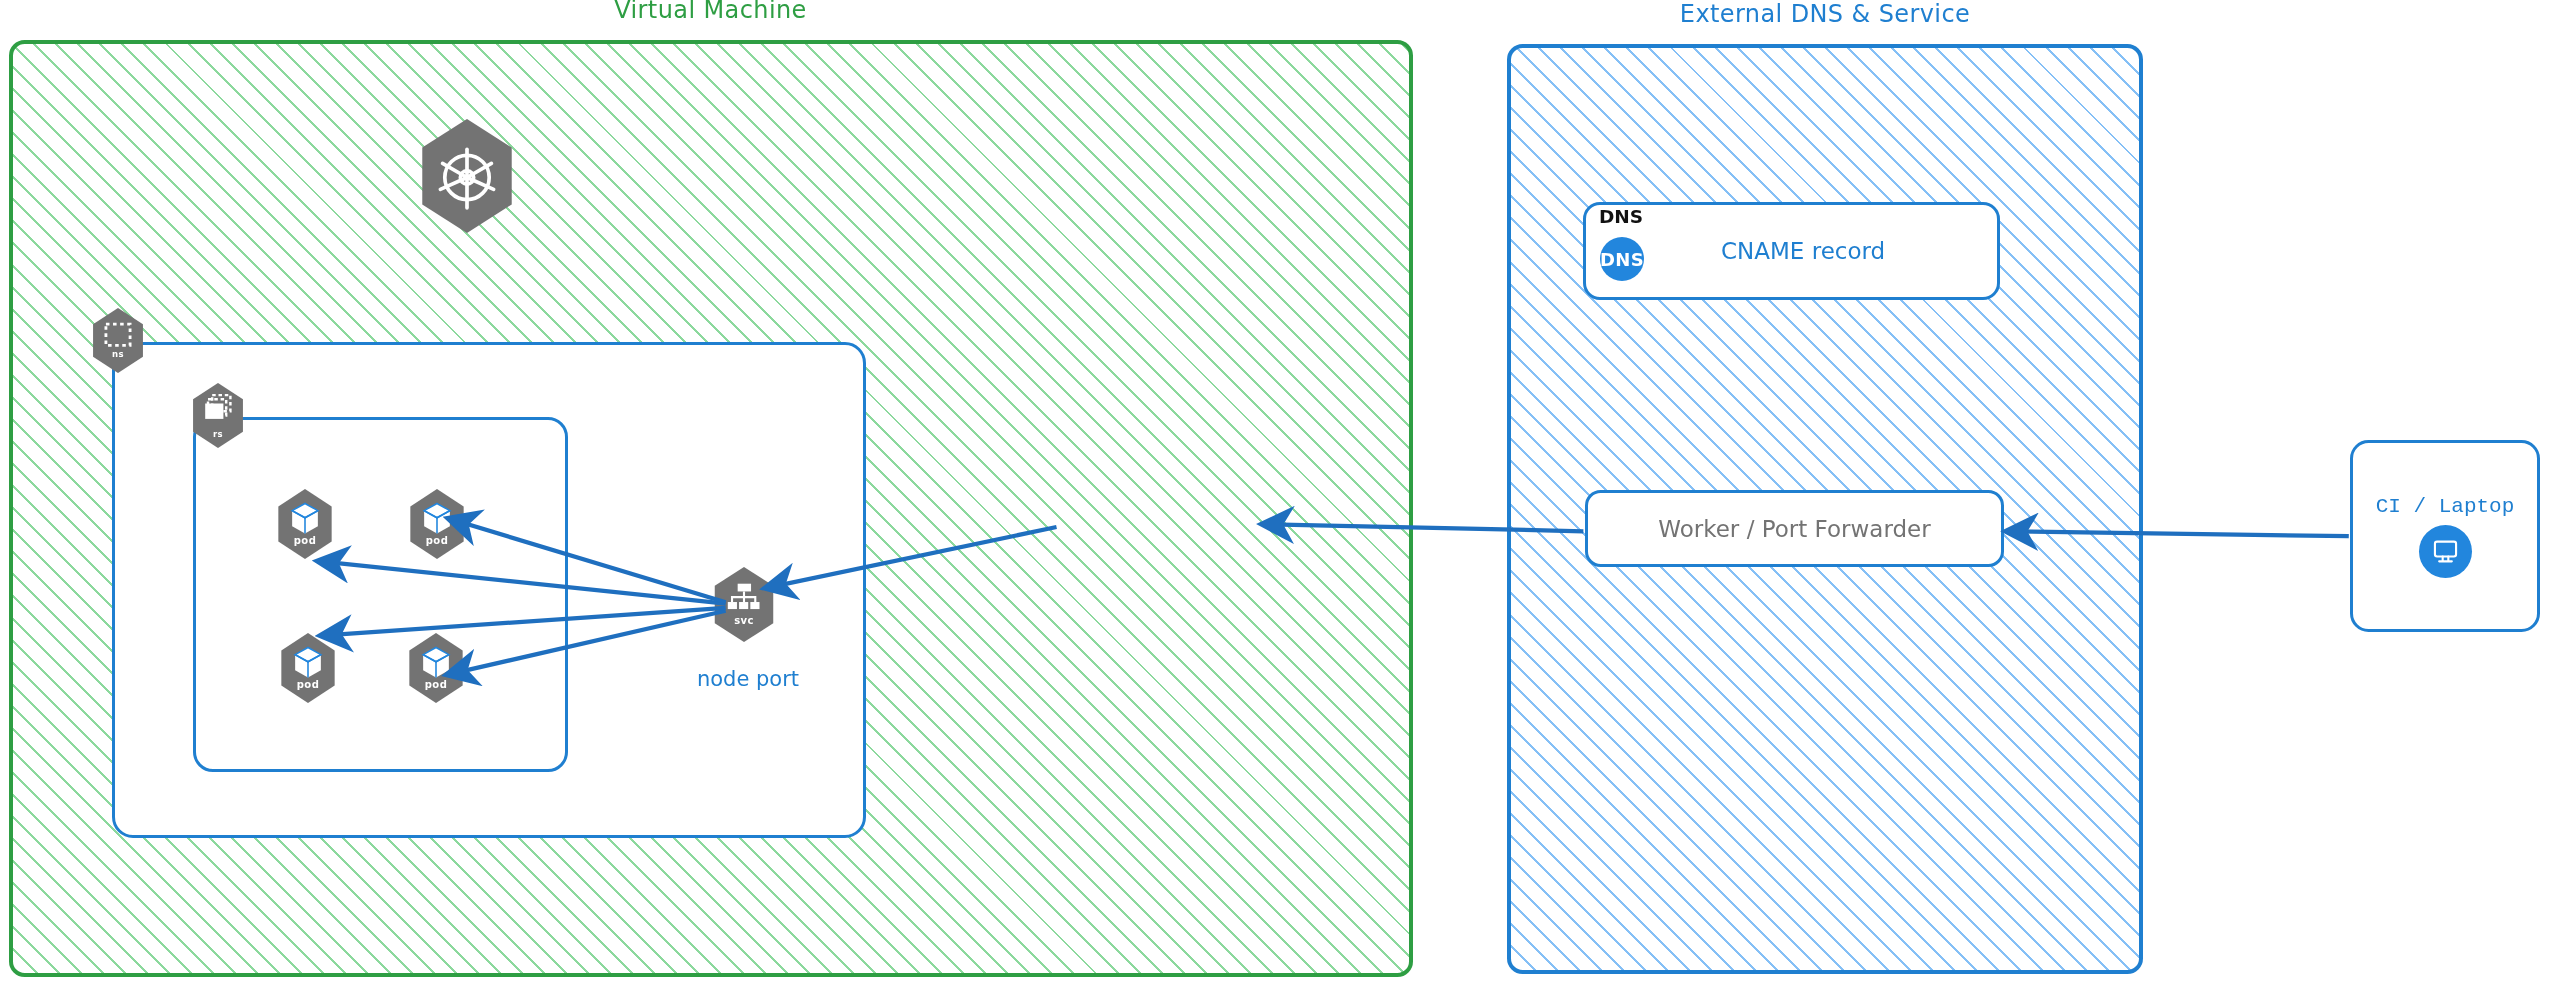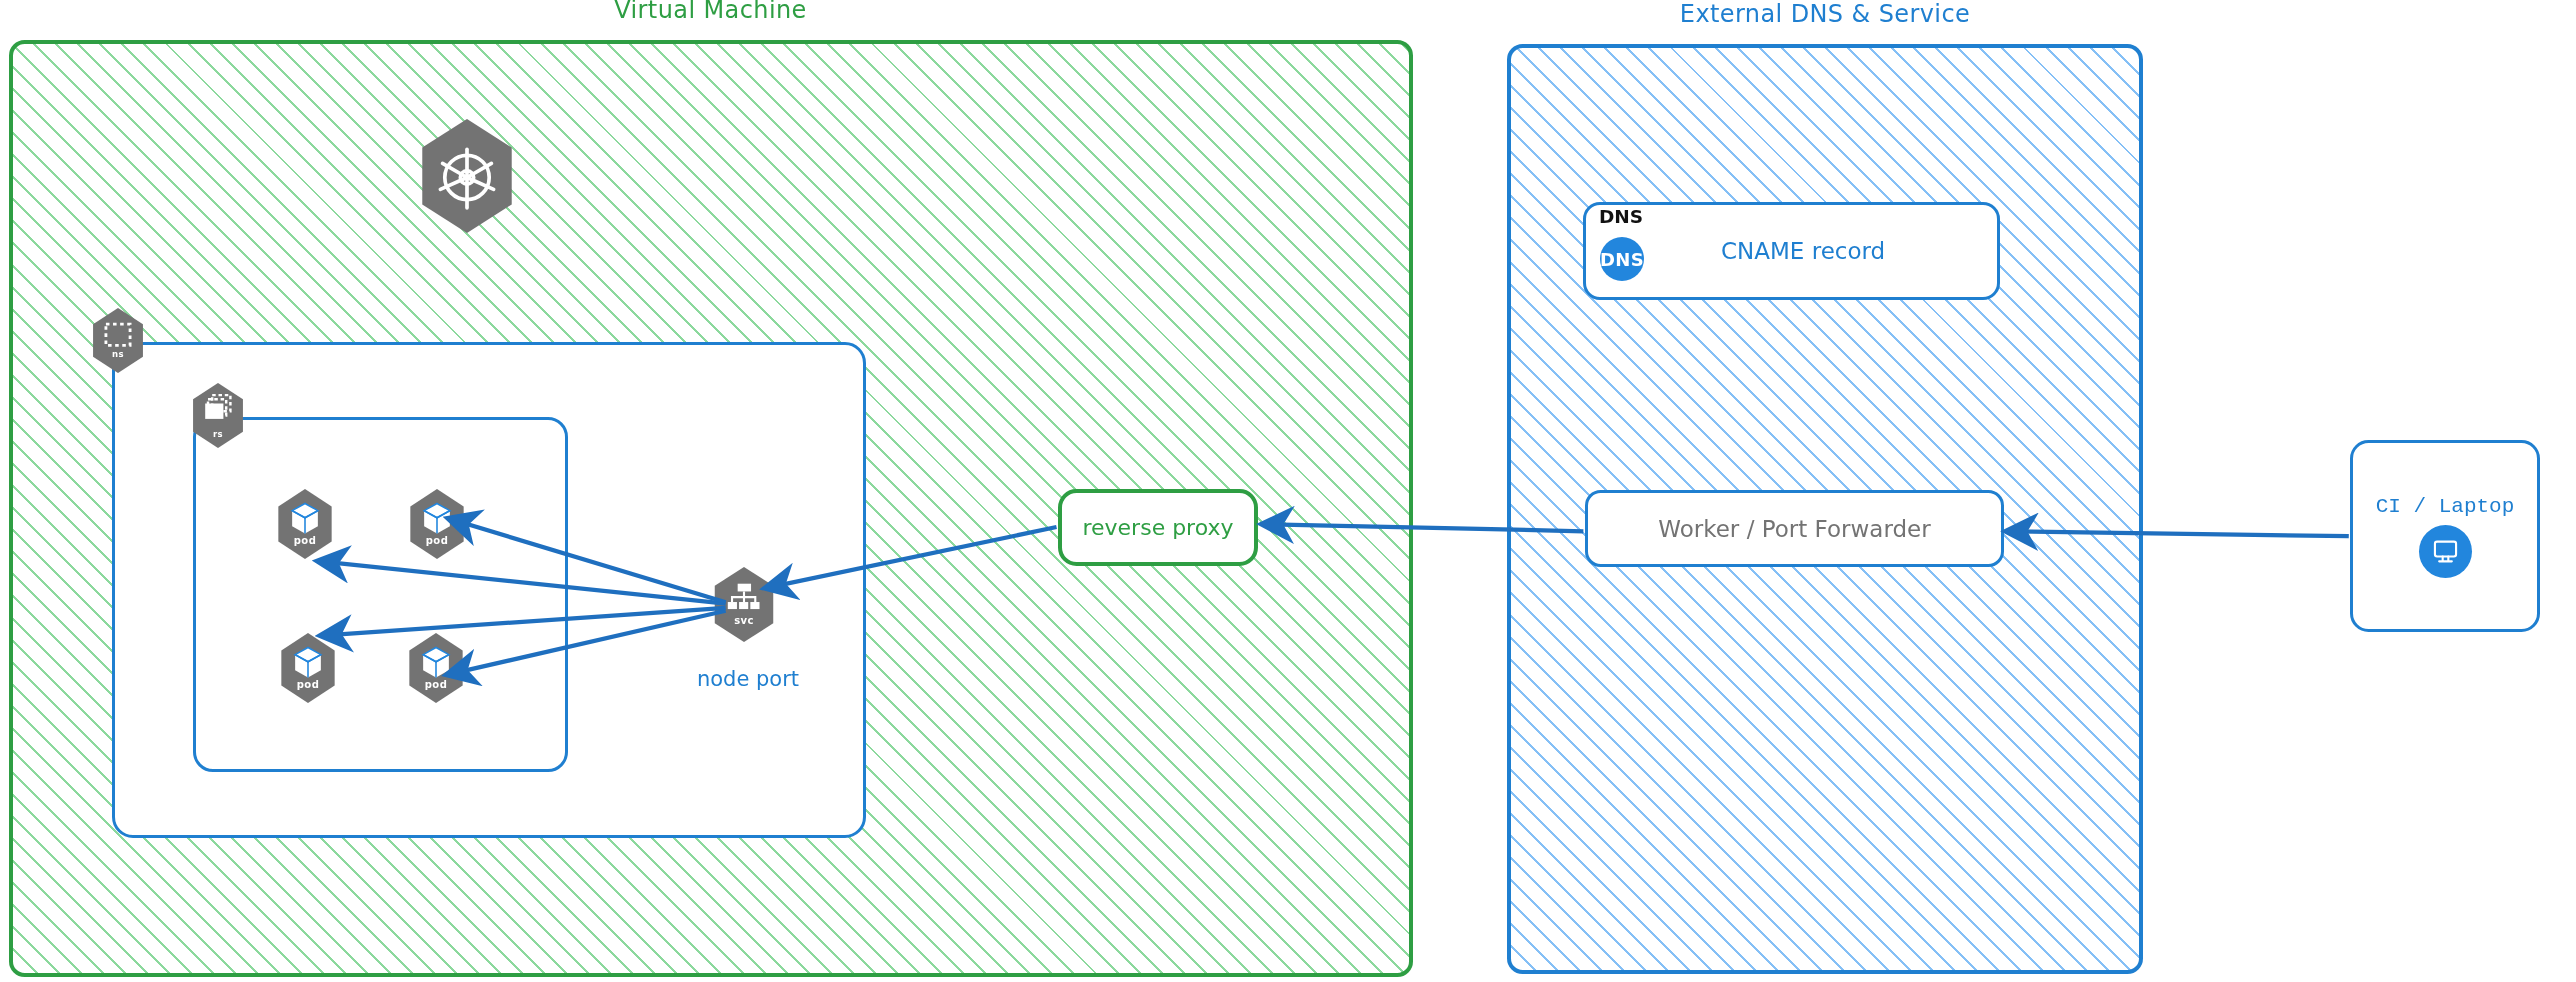--- a/index.html
+++ b/index.html
@@ -185,23 +185,20 @@
       <rect x="16" y="1" width="19" height="11" fill="#fff"></rect>
       <rect x="2" y="27" width="13" height="10" fill="#fff"></rect>
       <rect x="18" y="27" width="13" height="10" fill="#fff"></rect>
       <rect x="34" y="27" width="13" height="10" fill="#fff"></rect>
       <path d="M25 12 L25 20 M8 27 L8 20 L41 20 L41 27 M25 20 L25 27" fill="none" stroke="#fff" stroke-width="3"></path>
     </svg>
     <span class="cap">svc</span>
   </div>
   <div id="svc-label">node port</div>
 
-  <div class="wbox" id="revproxy-box">
-    <span class="lbl">reverse proxy</span>
-  </div>
 
   <div class="panel" id="ext-panel"></div>
   <div class="panel-title" id="ext-title">External DNS &amp; Service</div>
 
   <div class="wbox" id="dns-card">
     <span class="lbl">CNAME record</span>
   </div>
   <div id="dns-tag">DNS</div>
   <div id="dns-badge">DNS</div>
 

